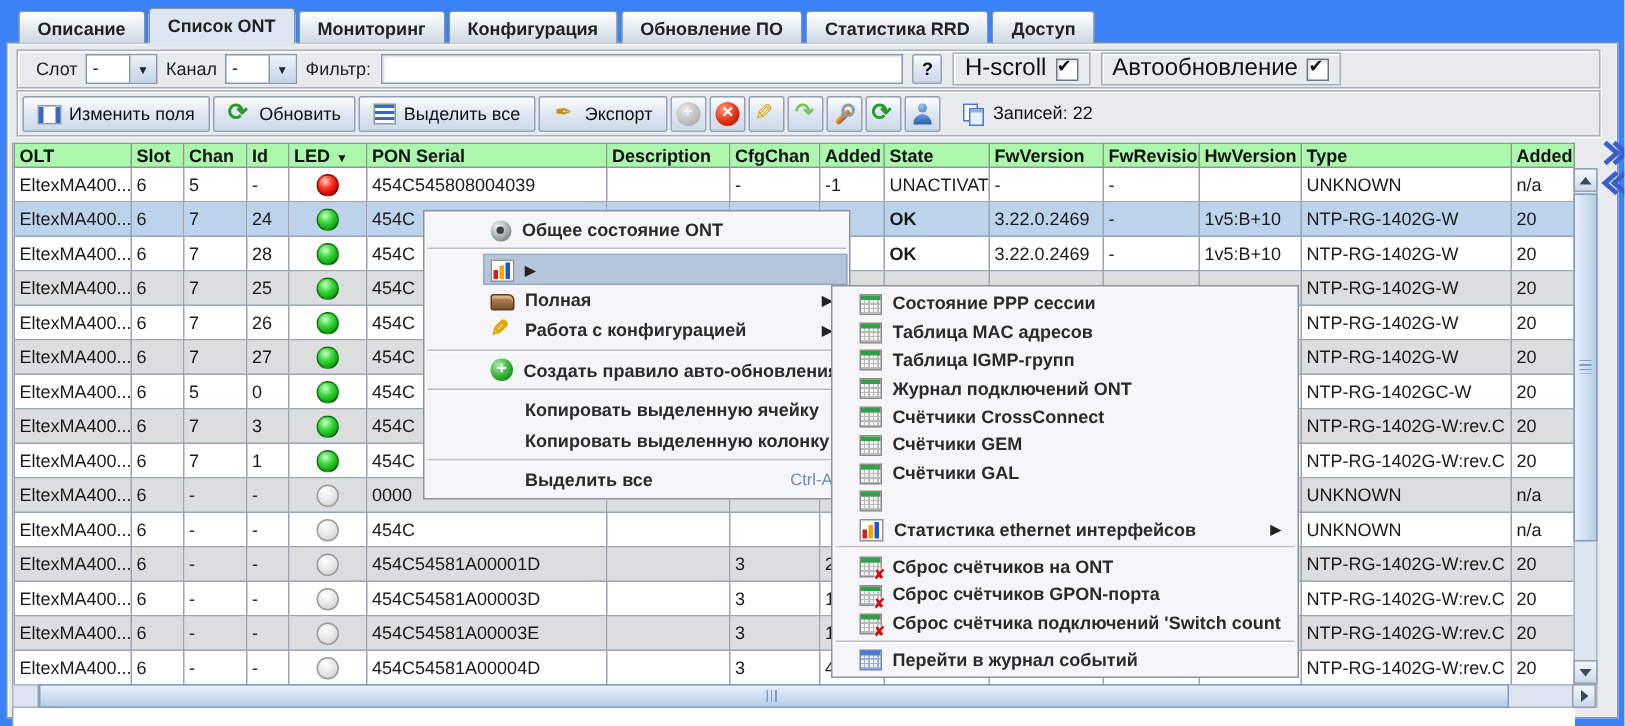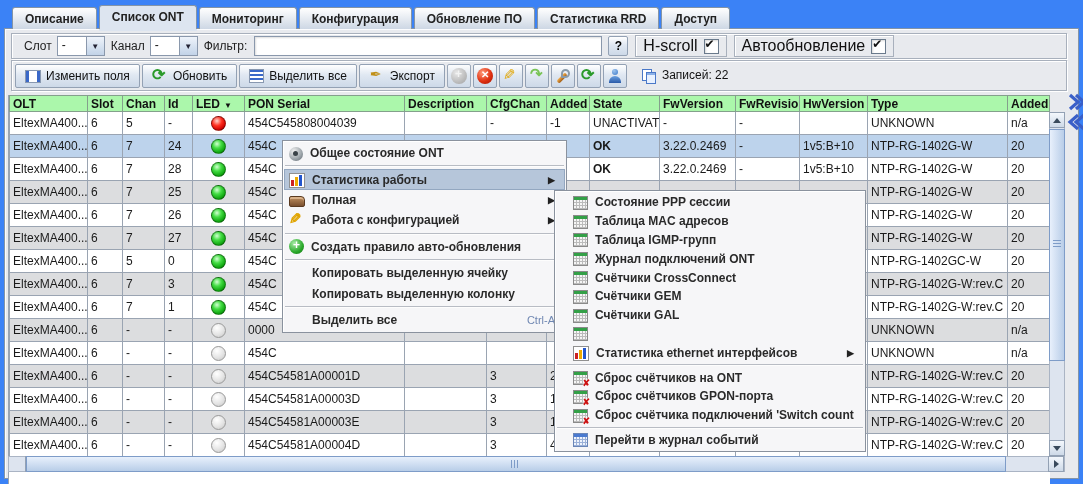--- a/index.html
+++ b/index.html
@@ -132,21 +132,21 @@
        border:1px solid #7e9cc8;background:linear-gradient(#e8f0fc,#b8cde8);}
   #hsb-thumb::after{content:"";position:absolute;top:3px;left:50%;margin-left:-5px;height:8px;width:9px;
        background:repeating-linear-gradient(to right,#7e9cc8 0 1px,transparent 1px 3px);}
   
   #chevrons{position:absolute;left:1062px;top:64px;width:20px;height:40px;}
   
   .menu{position:absolute;background:#f6f6f8;border:1px solid #8a929e;box-shadow:inset 1px 1px 0 #ffffff;
         padding:2px 1px;z-index:10;box-sizing:border-box;}
   .mi{display:flex;align-items:center;gap:7px;padding:0 10px 0 5px;font-weight:bold;font-size:12px;
       color:#2a2a2a;cursor:default;}
-  #ctx-menu .mi{height:20.4px;}
+  #ctx-menu .mi{height:20.4px;margin-left:38px;}
   #sub-menu .mi{height:18.8px;padding-left:17px;}
   .mi .mlabel{flex:1;white-space:nowrap;overflow:hidden;}
   .mi.hl{background:#b6c6da;box-shadow:inset 0 0 0 1px #93a7c0;}
   .maccel{font-weight:normal;font-size:11px;color:#6f87b2;margin-left:14px;}
   .marrow{font-size:9px;color:#222;}
   .msep{border-top:1px solid #b8bcc4;border-bottom:1px solid #fdfdfd;margin:2px 1px;height:0;}
 </style>
 </head>
 <body>
 
@@ -559,21 +559,20 @@
     </div>
 
     <div id="ctx-menu" class="menu" style="left:277px;top:111px;width:285px;">
         <div class="mi">
           <span class="ic ic-ont-state-icon"></span>
           <span class="mlabel">Общее состояние ONT</span>
         </div>
         <div class="msep"></div>
         <div class="mi hl">
           <span class="ic ic-stats-icon"></span>
-          <span class="mlabel">Статистика работы</span>
           <span class="marrow">▶</span>
         </div>
         <div class="mi">
           <span class="ic ic-commands-icon"></span>
           <span class="mlabel">Полная</span>
           <span class="marrow">▶</span>
         </div>
         <div class="mi">
           <span class="ic ic-pencil-icon"></span>
           <span class="mlabel">Работа с конфигурацией</span>

